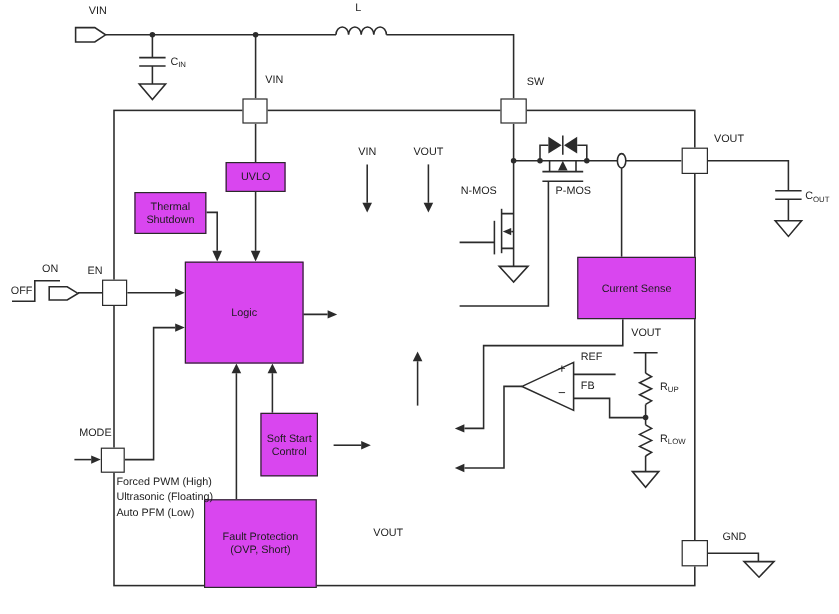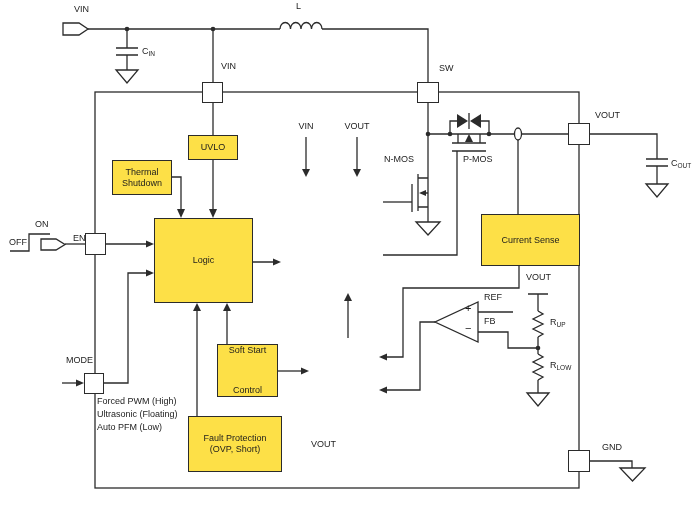--- a/index.html
+++ b/index.html
@@ -5,21 +5,21 @@
   html,body{margin:0;padding:0;background:#ffffff;}
   #canvas{position:relative;width:699px;height:512px;background:#ffffff;
     font-family:"Liberation Sans",sans-serif;color:#1c1c1c;overflow:hidden;}
   svg{position:absolute;left:0;top:0;}
   .wire{fill:none;stroke:#2b2b2b;stroke-width:1.3;}
   .solid{fill:#2b2b2b;stroke:none;}
   .hollow{fill:#ffffff;stroke:#2b2b2b;stroke-width:1.3;}
   .lbl{position:absolute;font-size:9px;line-height:10px;white-space:nowrap;}
   .lbl sub{font-size:6.5px;vertical-align:-2px;}
   .cx{transform:translateX(-50%);}
-  .block{position:absolute;background:#fde047;border:1.2px solid #2b2b2b;
+  .block{position:absolute;background:#d946ef;border:1.2px solid #2b2b2b;
     display:flex;flex-direction:column;align-items:center;justify-content:center;
     text-align:center;font-size:9px;line-height:11px;box-sizing:border-box;}
   .pin{position:absolute;background:#ffffff;border:1.3px solid #2b2b2b;box-sizing:border-box;}
   .modes{position:absolute;left:97px;top:395px;font-size:9px;line-height:13px;}
   .big{font-size:11px;line-height:11px;}
 </style>
 </head>
 <body>
 
 <div id="canvas">
@@ -196,39 +196,39 @@
   <div class="block" style="left:112px;top:160px;width:60px;height:35px;">
     <span>Thermal</span>
     <span>Shutdown</span>
   </div>
   <div class="block" style="left:154px;top:218px;width:99px;height:85px;text-align:center;">
     <span>Logic</span>
   </div>
   <div class="block" style="left:481px;top:214px;width:99px;height:52px;">
     <span>Current Sense</span>
   </div>
-  <div class="block" style="left:217px;top:344px;width:61px;height:53px;justify-content:space-between;">
+  <div class="block" style="left:217px;top:344px;width:48px;height:53px;">
     <span>Soft Start</span>
     <span>Control</span>
   </div>
-  <div class="block" style="left:188px;top:416px;width:94px;height:56px;">
+  <div class="block" style="left:170px;top:416px;width:94px;height:74px;">
     <span>Fault Protection</span>
     <span>(OVP, Short)</span>
   </div>
 
   <div class="lbl" style="left:74px;top:4px;">VIN</div>
   <div class="lbl" style="left:296px;top:1px;">L</div>
   <div class="lbl" style="left:142px;top:46px;"><span>C</span><sub>IN</sub></div>
   <div class="lbl" style="left:221px;top:61px;">VIN</div>
   <div class="lbl" style="left:403px;top:63px;margin-left:36px;">SW</div>
   <div class="lbl" style="left:595px;top:110px;">VOUT</div>
   <div class="lbl" style="left:671px;top:158px;"><span>C</span><sub>OUT</sub></div>
   <div class="lbl" style="left:35px;top:219px;">ON</div>
   <div class="lbl" style="left:9px;top:237px;">OFF</div>
-  <div class="lbl" style="left:73px;top:233px;">EN</div>
+  <div class="lbl" style="left:73px;top:220px;">EN</div>
   <div class="lbl" style="left:66px;top:355px;">MODE</div>
   <div class="lbl" style="left:602px;top:442px;">GND</div>
 
   <div class="lbl" style="left:384px;top:154px;">N-MOS</div>
   <div class="lbl" style="left:463px;top:154px;">P-MOS</div>
   <div class="lbl cx" style="left:306px;top:121px;">VIN</div>
   <div class="lbl cx" style="left:357px;top:121px;">VOUT</div>
   <div class="lbl" style="left:484px;top:292px;">REF</div>
   <div class="lbl" style="left:484px;top:316px;">FB</div>
   <div class="lbl big" style="left:465px;top:303px;">+</div>

